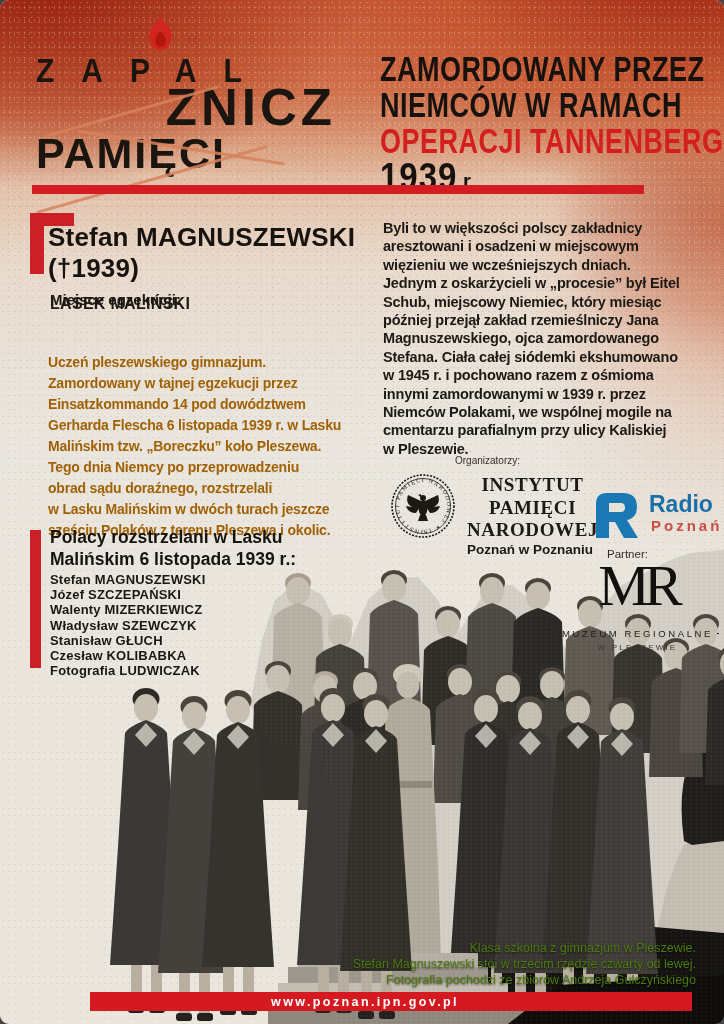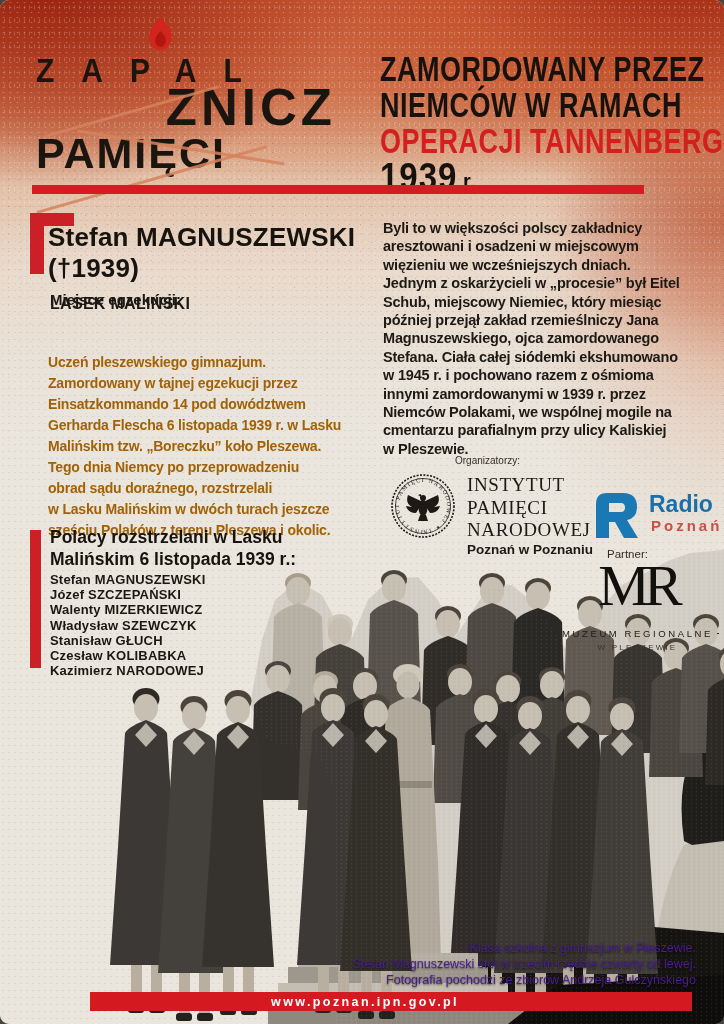--- a/index.html
+++ b/index.html
@@ -63,35 +63,35 @@
   .victims-heading{position:absolute;left:50px;top:527px;font-size:17.5px;font-weight:800;line-height:21.5px;color:#17130f;z-index:3;}
   .victims-list{position:absolute;left:50px;top:572px;z-index:3;}
   .victims-list div{font-size:13px;font-weight:700;line-height:15.2px;color:#1b1814;letter-spacing:.2px;}
 
   
   .details{position:absolute;left:383px;top:219px;width:334px;font-size:14.5px;font-weight:700;line-height:18.4px;letter-spacing:-0.2px;color:#1d1a15;z-index:3;}
   .org-label{position:absolute;left:455px;top:455px;font-size:10px;color:#332d27;z-index:3;}
   .partner-label{position:absolute;left:607px;top:548px;font-size:11.5px;color:#332d27;z-index:3;}
 
   .ipn-seal{position:absolute;left:390px;top:473px;width:66px;height:66px;z-index:3;}
-  .ipn-name{position:absolute;left:467px;top:474px;font-family:"Liberation Serif",serif;font-size:19px;font-weight:400;line-height:22.5px;letter-spacing:.6px;color:#1d1a15;z-index:3;}
+  .ipn-name{position:absolute;left:467px;top:474px;font-family:"Liberation Serif",serif;font-size:19px;font-weight:700;line-height:22.5px;letter-spacing:.6px;color:#1d1a15;z-index:3;text-align:center;}
   .ipn-branch{position:absolute;left:467px;top:542px;font-size:13.5px;font-weight:700;color:#1d1a15;z-index:3;}
 
   .radio-icon{position:absolute;left:590px;top:488px;width:52px;height:52px;z-index:3;}
   .radio-name{position:absolute;left:649px;top:491px;font-size:23px;font-weight:800;color:#1b6fa8;z-index:3;}
   .radio-city{position:absolute;left:651px;top:517px;font-size:15px;font-weight:600;letter-spacing:3px;color:#c94f47;z-index:3;}
 
   .mr-initials{position:absolute;left:560px;top:556px;width:155px;text-align:center;font-family:"Liberation Serif",serif;font-size:58px;line-height:60px;letter-spacing:-6px;color:#12100d;z-index:3;}
   .mr-name{position:absolute;left:556px;top:628px;width:163px;text-align:center;font-size:9.5px;letter-spacing:2.6px;color:#1d1a16;z-index:3;display:flex;align-items:center;gap:4px;}
   .mr-name::before,.mr-name::after{content:"";flex:1;height:1px;background:#2a2622;}
   .mr-city{position:absolute;left:560px;top:643px;width:155px;text-align:center;font-size:8px;letter-spacing:2.2px;color:#3a352f;z-index:3;}
 
   
   .photo{position:absolute;left:88px;top:545px;z-index:2;}
-  .caption{position:absolute;right:28px;top:940px;text-align:right;color:#4c1d95;font-size:12.5px;line-height:16px;z-index:4;text-shadow:0 1px 2px rgba(0,0,0,.6);}
+  .caption{position:absolute;right:28px;top:940px;text-align:right;color:#4d7c0f;font-size:12.5px;line-height:16px;z-index:4;text-shadow:0 1px 2px rgba(0,0,0,.6);}
   .footer-bar{position:absolute;left:90px;top:992px;width:602px;height:19px;background:#d41920;z-index:5;text-align:center;}
   .footer-bar a{display:inline-block;color:#fff;font-weight:800;font-size:12.5px;letter-spacing:2.4px;line-height:19px;text-decoration:none;margin-right:52px;}
 </style>
 </head>
 <body>
 
 <div id="poster">
 
   <div class="grunge"></div>
   <div class="speckle"></div>
@@ -127,21 +127,21 @@
 
   <div class="victims-bar"></div>
   <div class="victims-heading">Polacy rozstrzelani w Lasku<br>Malińskim 6 listopada 1939 r.:</div>
   <div class="victims-list">
       <div>Stefan MAGNUSZEWSKI</div>
       <div>Józef SZCZEPAŃSKI</div>
       <div>Walenty MIZERKIEWICZ</div>
       <div>Władysław SZEWCZYK</div>
       <div>Stanisław GŁUCH</div>
       <div>Czesław KOLIBABKA</div>
-      <div>Kazimierz NARODOWEJ</div>
+      <div>Fotografia LUDWICZAK</div>
     </div>
 
   <div class="details">Byli to w większości polscy zakładnicy<br>aresztowani i osadzeni w miejscowym<br>więzieniu we wcześniejszych dniach.<br>Jednym z oskarżycieli w „procesie” był Eitel<br>Schub, miejscowy Niemiec, który miesiąc<br>później przejął zakład rzemieślniczy Jana<br>Magnuszewskiego, ojca zamordowanego<br>Stefana. Ciała całej siódemki ekshumowano<br>w 1945 r. i pochowano razem z ośmioma<br>innymi zamordowanymi w 1939 r. przez<br>Niemców Polakami, we wspólnej mogile na<br>cmentarzu parafialnym przy ulicy Kaliskiej<br>w Pleszewie.</div>
   <div class="org-label">Organizatorzy:</div>
 
   <svg class="ipn-seal" viewBox="0 0 66 66">
     <circle cx="33" cy="33" r="31" fill="none" stroke="#1d1a15" stroke-width="1.6" stroke-dasharray="2 1.4"></circle>
     <circle cx="33" cy="33" r="27.5" fill="none" stroke="#1d1a15" stroke-width="0.8"></circle>
     <defs>
         <path id="sealcirc" d="M33,57 a24,24 0 1 1 0.01,0 Z"></path>

